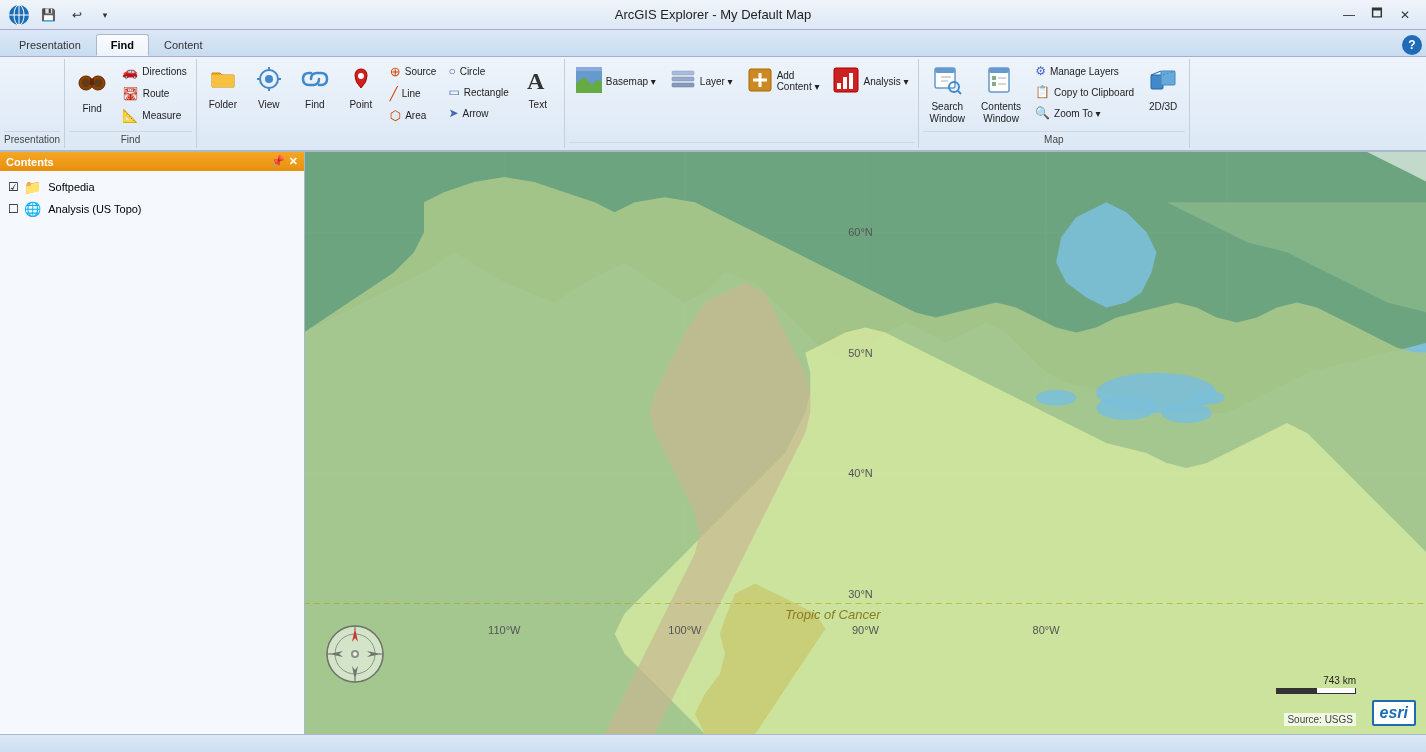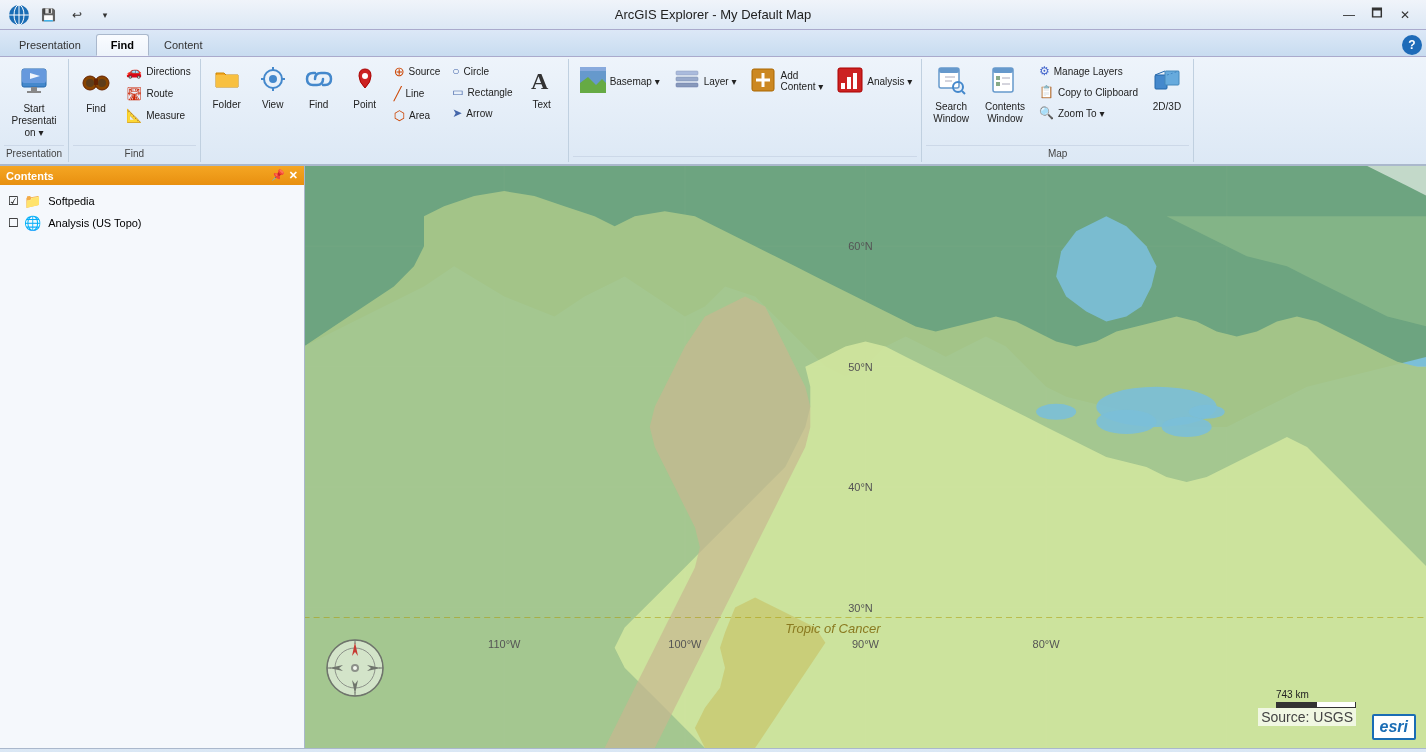--- a/index.html
+++ b/index.html
@@ -235,20 +235,21 @@
       opacity: 0.85;
     }
 
     
     #scale-bar {
       position: absolute;
       bottom: 40px;
       right: 70px;
       display: flex;
       flex-direction: column;
+      align-items: flex-end;
       font-size: 10px;
       color: #222;
     }
     #scale-line {
       width: 80px;
       height: 6px;
       border: 1.5px solid #333;
       border-top: none;
       background: white;
     }
@@ -304,32 +305,20 @@
   <div class="ribbon-tab">Presentation</div>
   <div class="ribbon-tab active">Find</div>
   <div class="ribbon-tab">Content</div>
   <div id="tab-help-btn">?</div>
 </div>
 
 <div id="ribbon">
 
   <div class="ribbon-group">
     <div class="ribbon-group-content">
-      <div class="ribbon-btn">
-        <div class="icon">
-          <svg width="32" height="32" viewBox="0 0 32 32">
-            <rect x="4" y="4" width="24" height="18" rx="2" fill="#4488cc" stroke="#2266aa" stroke-width="1"></rect>
-            <rect x="4" y="4" width="24" height="14" rx="2" fill="#6699dd"></rect>
-            <rect x="13" y="22" width="6" height="4" fill="#888"></rect>
-            <rect x="9" y="26" width="14" height="2" fill="#888"></rect>
-            <polygon points="12,8 22,11 12,14" fill="white" opacity="0.9"></polygon>
-          </svg>
-        </div>
-        <div class="label">Start<br>Presentation ▾</div>
-      </div>
     </div>
     <div class="ribbon-group-label">Presentation</div>
   </div>
 
   <div class="ribbon-group">
     <div class="ribbon-group-content">
       <div class="ribbon-btn">
         <div class="icon">
           <svg width="32" height="32" viewBox="0 0 32 32">
             <circle cx="10" cy="18" r="7" fill="#884400" stroke="#662200" stroke-width="1"></circle>
@@ -657,21 +646,21 @@
       <div id="scale-line" style="position:relative;">
         <div style="position:absolute;left:0;top:0;width:50%;height:100%;background:#333;"></div>
         <div style="position:absolute;right:0;top:0;width:50%;height:100%;background:white;border-left:1.5px solid #333;"></div>
       </div>
     </div>
 
     
     <div id="esri-logo" style="position:absolute;bottom:8px;right:10px;background:white;border:2px solid #1a6db5;padding:2px 6px;border-radius:2px;font-size:16px;font-weight:bold;color:#1a6db5;font-style:italic;">esri</div>
 
     
-    <div id="usgs-credit" style="position:absolute;bottom:22px;right:70px;font-size:14px;color:#444;background:rgba(255,255,255,0.7);padding:1px 3px;">Source: USGS</div>
+    <div id="usgs-credit" style="position:absolute;bottom:8px;right:70px;font-size:10px;color:#444;background:rgba(255,255,255,0.7);padding:1px 3px;">Source: USGS</div>
 
   </div>
 
 </div>
 
 <div id="statusbar">
   
 </div>
 
 </body></html>

